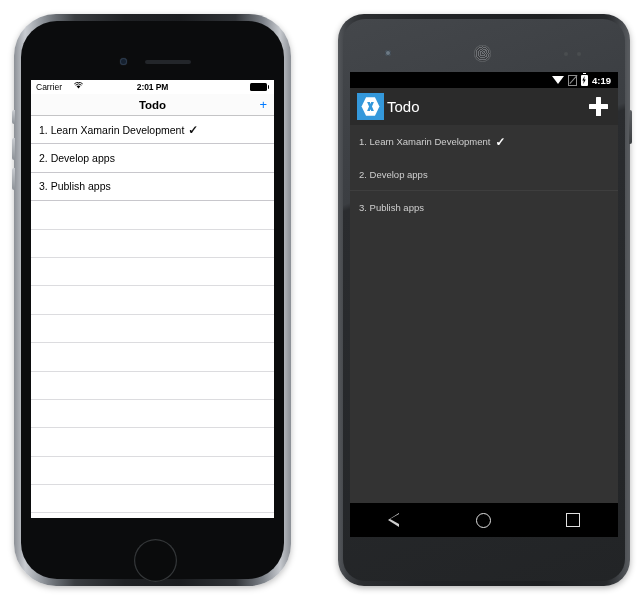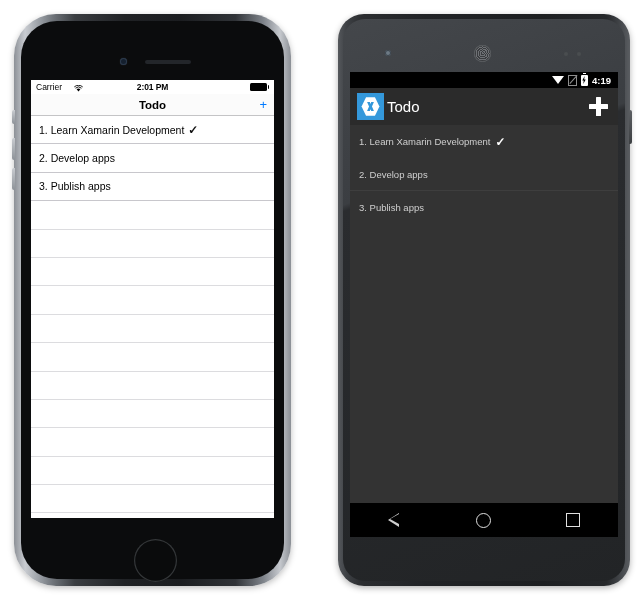--- a/index.html
+++ b/index.html
@@ -87,21 +87,21 @@
     background: #ffffff;
     display: flex;
     align-items: center;
     padding: 0 5px;
     font-size: 8.5px;
     color: #000000;
     position: relative;
   }
   #ios-carrier-group {
     display: flex;
-    align-items: flex-end;
+    align-items: flex-start;
     gap: 12px;
   }
   #ios-time {
     position: absolute;
     left: 0; right: 0;
     text-align: center;
     font-size: 8.5px;
     font-weight: bold;
     letter-spacing: -0.1px;
   }

